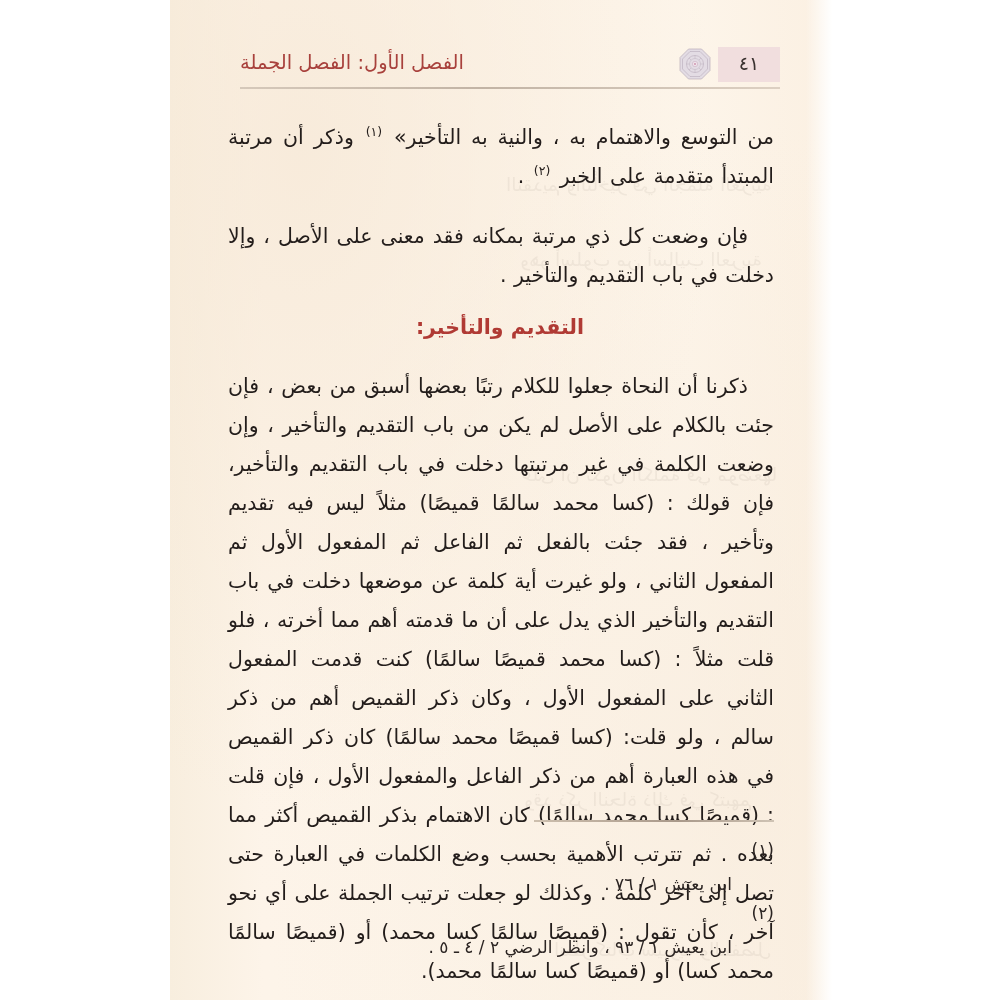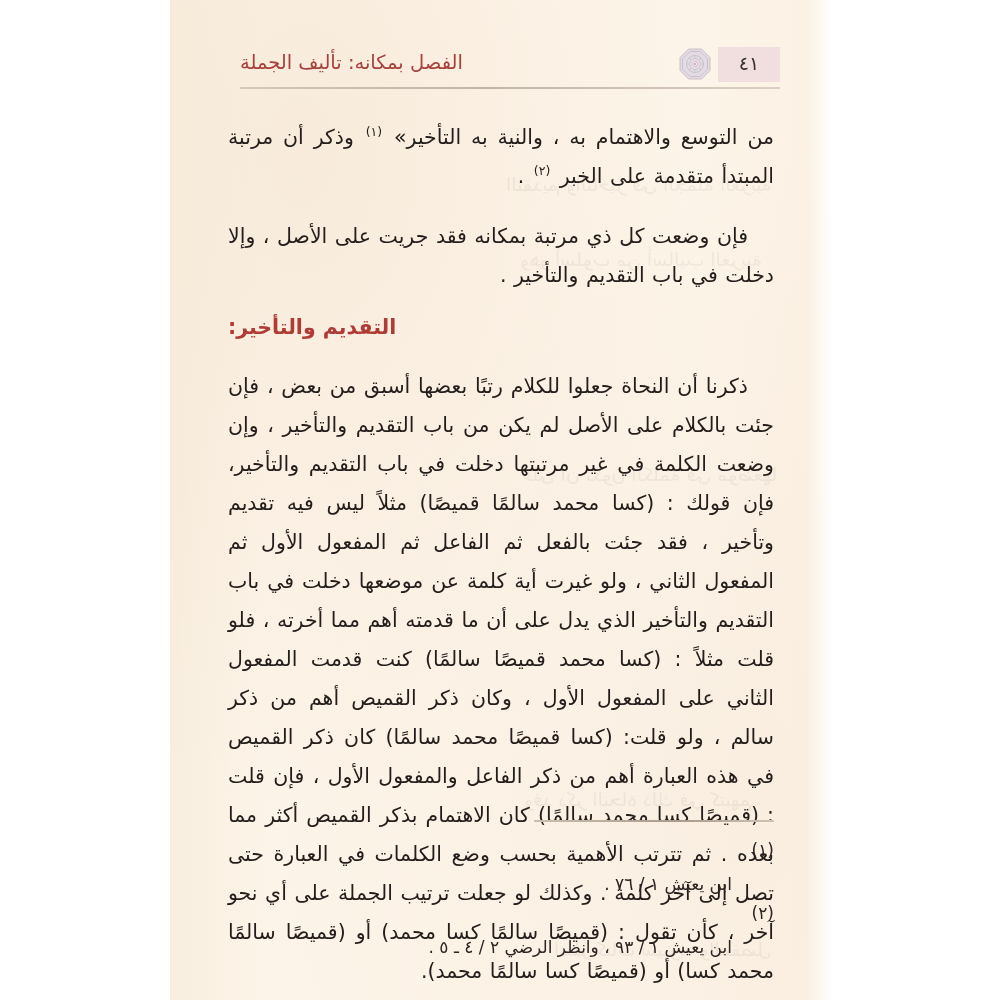--- a/index.html
+++ b/index.html
@@ -124,21 +124,21 @@
   }
   .gap-sm { height: 13px; }
   .gap-md { height: 18px; }
 
   .section-head {
     font-size: 20.5px;
     line-height: 38px;
     color: #b03a34;
     font-weight: bold;
     margin: 0;
-    text-align: left;
+    text-align: center;
     padding-right: 2px;
   }
 
   sup.fn {
     font-size: 12.5px;
     vertical-align: super;
     line-height: 0;
     padding: 0 2px;
   }
 
@@ -214,34 +214,34 @@
               <line x1="32" y1="43" x2="32" y2="49"></line>
               <line x1="15" y1="32" x2="21" y2="32"></line>
               <line x1="43" y1="32" x2="49" y2="32"></line>
               <line x1="20" y1="20" x2="24" y2="24"></line>
               <line x1="44" y1="44" x2="40" y2="40"></line>
               <line x1="44" y1="20" x2="40" y2="24"></line>
               <line x1="20" y1="44" x2="24" y2="40"></line>
             </g>
           </svg>
         </div>
-        <div class="running-title">الفصل بمكانه: تأليف الجملة</div>
+        <div class="running-title">الفصل الأول: الفصل الجملة</div>
       </div>
       <div class="header-rule"></div>
     </div>
 
     <div class="content">
 
       <p class="body">
         <span>من التوسع والاهتمام به ، والنية به التأخير» </span><sup class="fn">(١)</sup><span> وذكر أن مرتبة المبتدأ متقدمة على الخبر </span><sup class="fn">(٢)</sup><span> .</span>
       </p>
 
       <div class="gap-sm"></div>
 
-      <p class="body indent">فإن وضعت كل ذي مرتبة بمكانه فقد جريت على الأصل ، وإلا دخلت في باب التقديم والتأخير .</p>
+      <p class="body indent">فإن وضعت كل ذي مرتبة بمكانه فقد معنى على الأصل ، وإلا دخلت في باب التقديم والتأخير .</p>
 
       <div class="gap-sm"></div>
 
       <h2 class="section-head">التقديم والتأخير:</h2>
 
       <div class="gap-sm"></div>
 
       <p class="body indent">ذكرنا أن النحاة جعلوا للكلام رتبًا بعضها أسبق من بعض ، فإن جئت بالكلام على الأصل لم يكن من باب التقديم والتأخير ، وإن وضعت الكلمة في غير مرتبتها دخلت في باب التقديم والتأخير، فإن قولك : (كسا محمد سالمًا قميصًا) مثلاً ليس فيه تقديم وتأخير ، فقد جئت بالفعل ثم الفاعل ثم المفعول الأول ثم المفعول الثاني ، ولو غيرت أية كلمة عن موضعها دخلت في باب التقديم والتأخير الذي يدل على أن ما قدمته أهم مما أخرته ، فلو قلت مثلاً : (كسا محمد قميصًا سالمًا) كنت قدمت المفعول الثاني على المفعول الأول ، وكان ذكر القميص أهم من ذكر سالم ، ولو قلت: (كسا قميصًا محمد سالمًا) كان ذكر القميص في هذه العبارة أهم من ذكر الفاعل والمفعول الأول ، فإن قلت : (قميصًا كسا محمد سالمًا) كان الاهتمام بذكر القميص أكثر مما بعده . ثم تترتب الأهمية بحسب وضع الكلمات في العبارة حتى تصل إلى آخر كلمة . وكذلك لو جعلت ترتيب الجملة على أي نحو آخر ، كأن تقول : (قميصًا سالمًا كسا محمد) أو (قميصًا سالمًا محمد كسا) أو (قميصًا كسا سالمًا محمد).</p>
 
       <div class="gap-md"></div>

